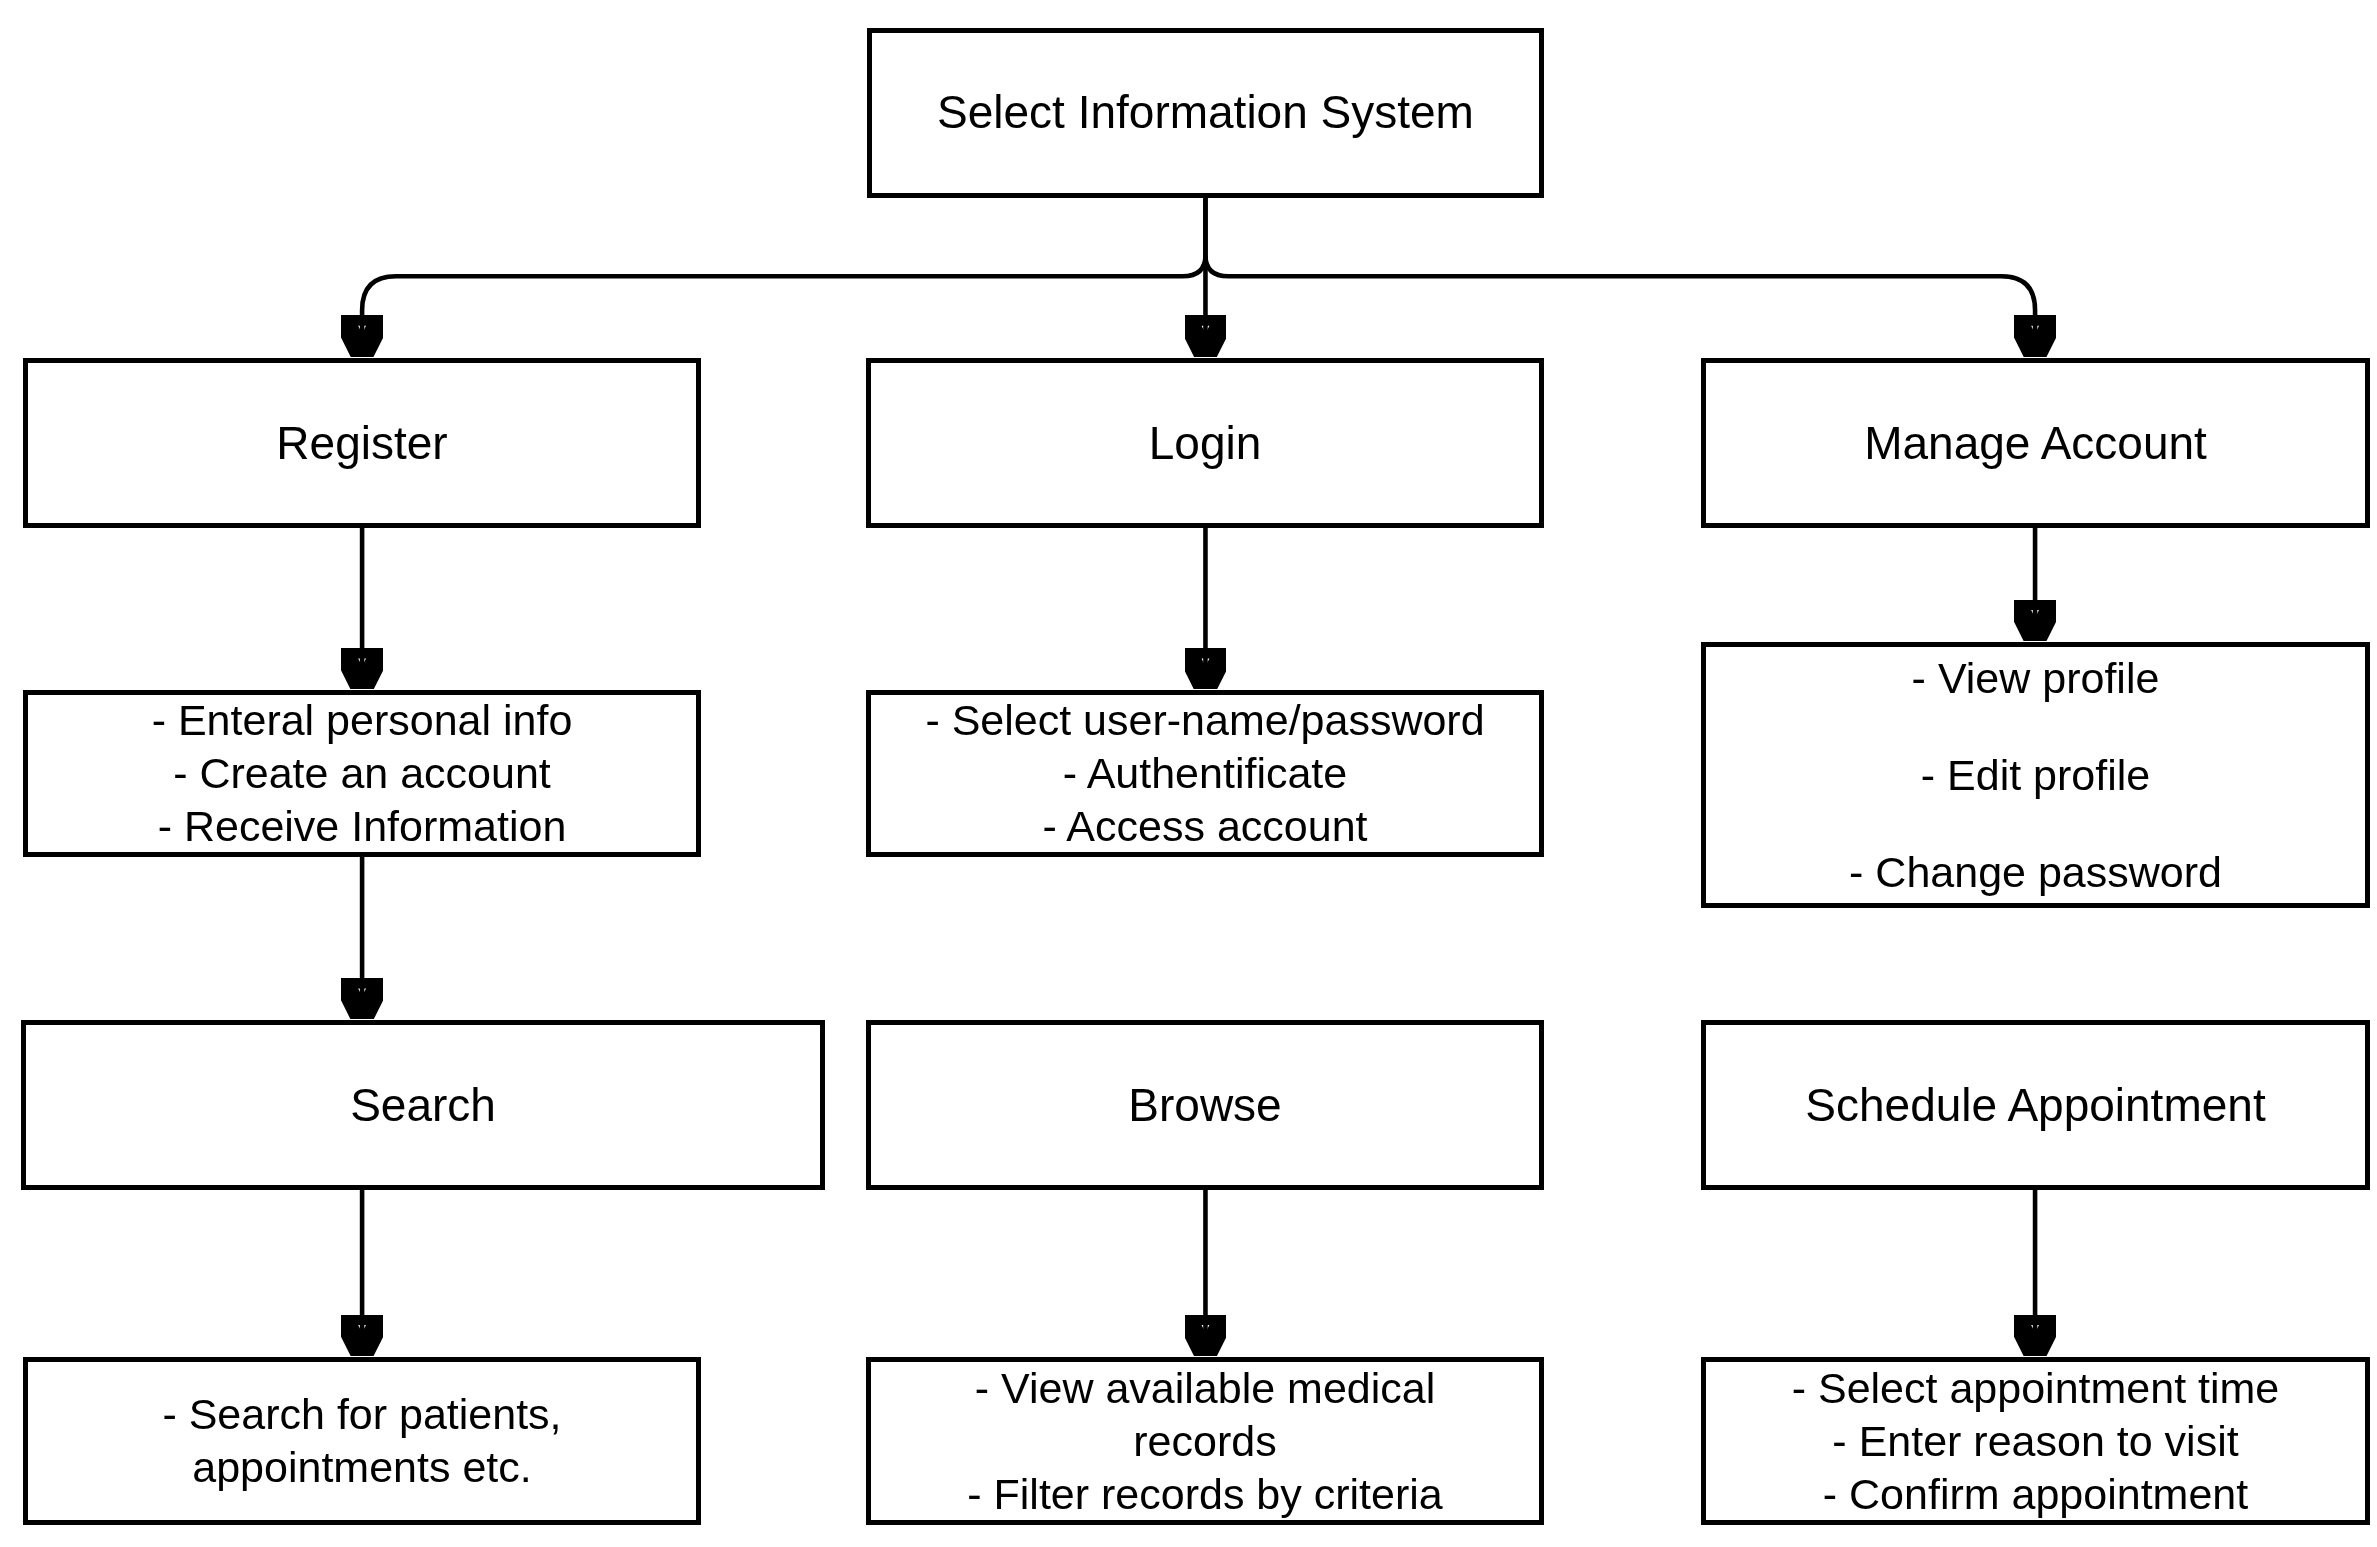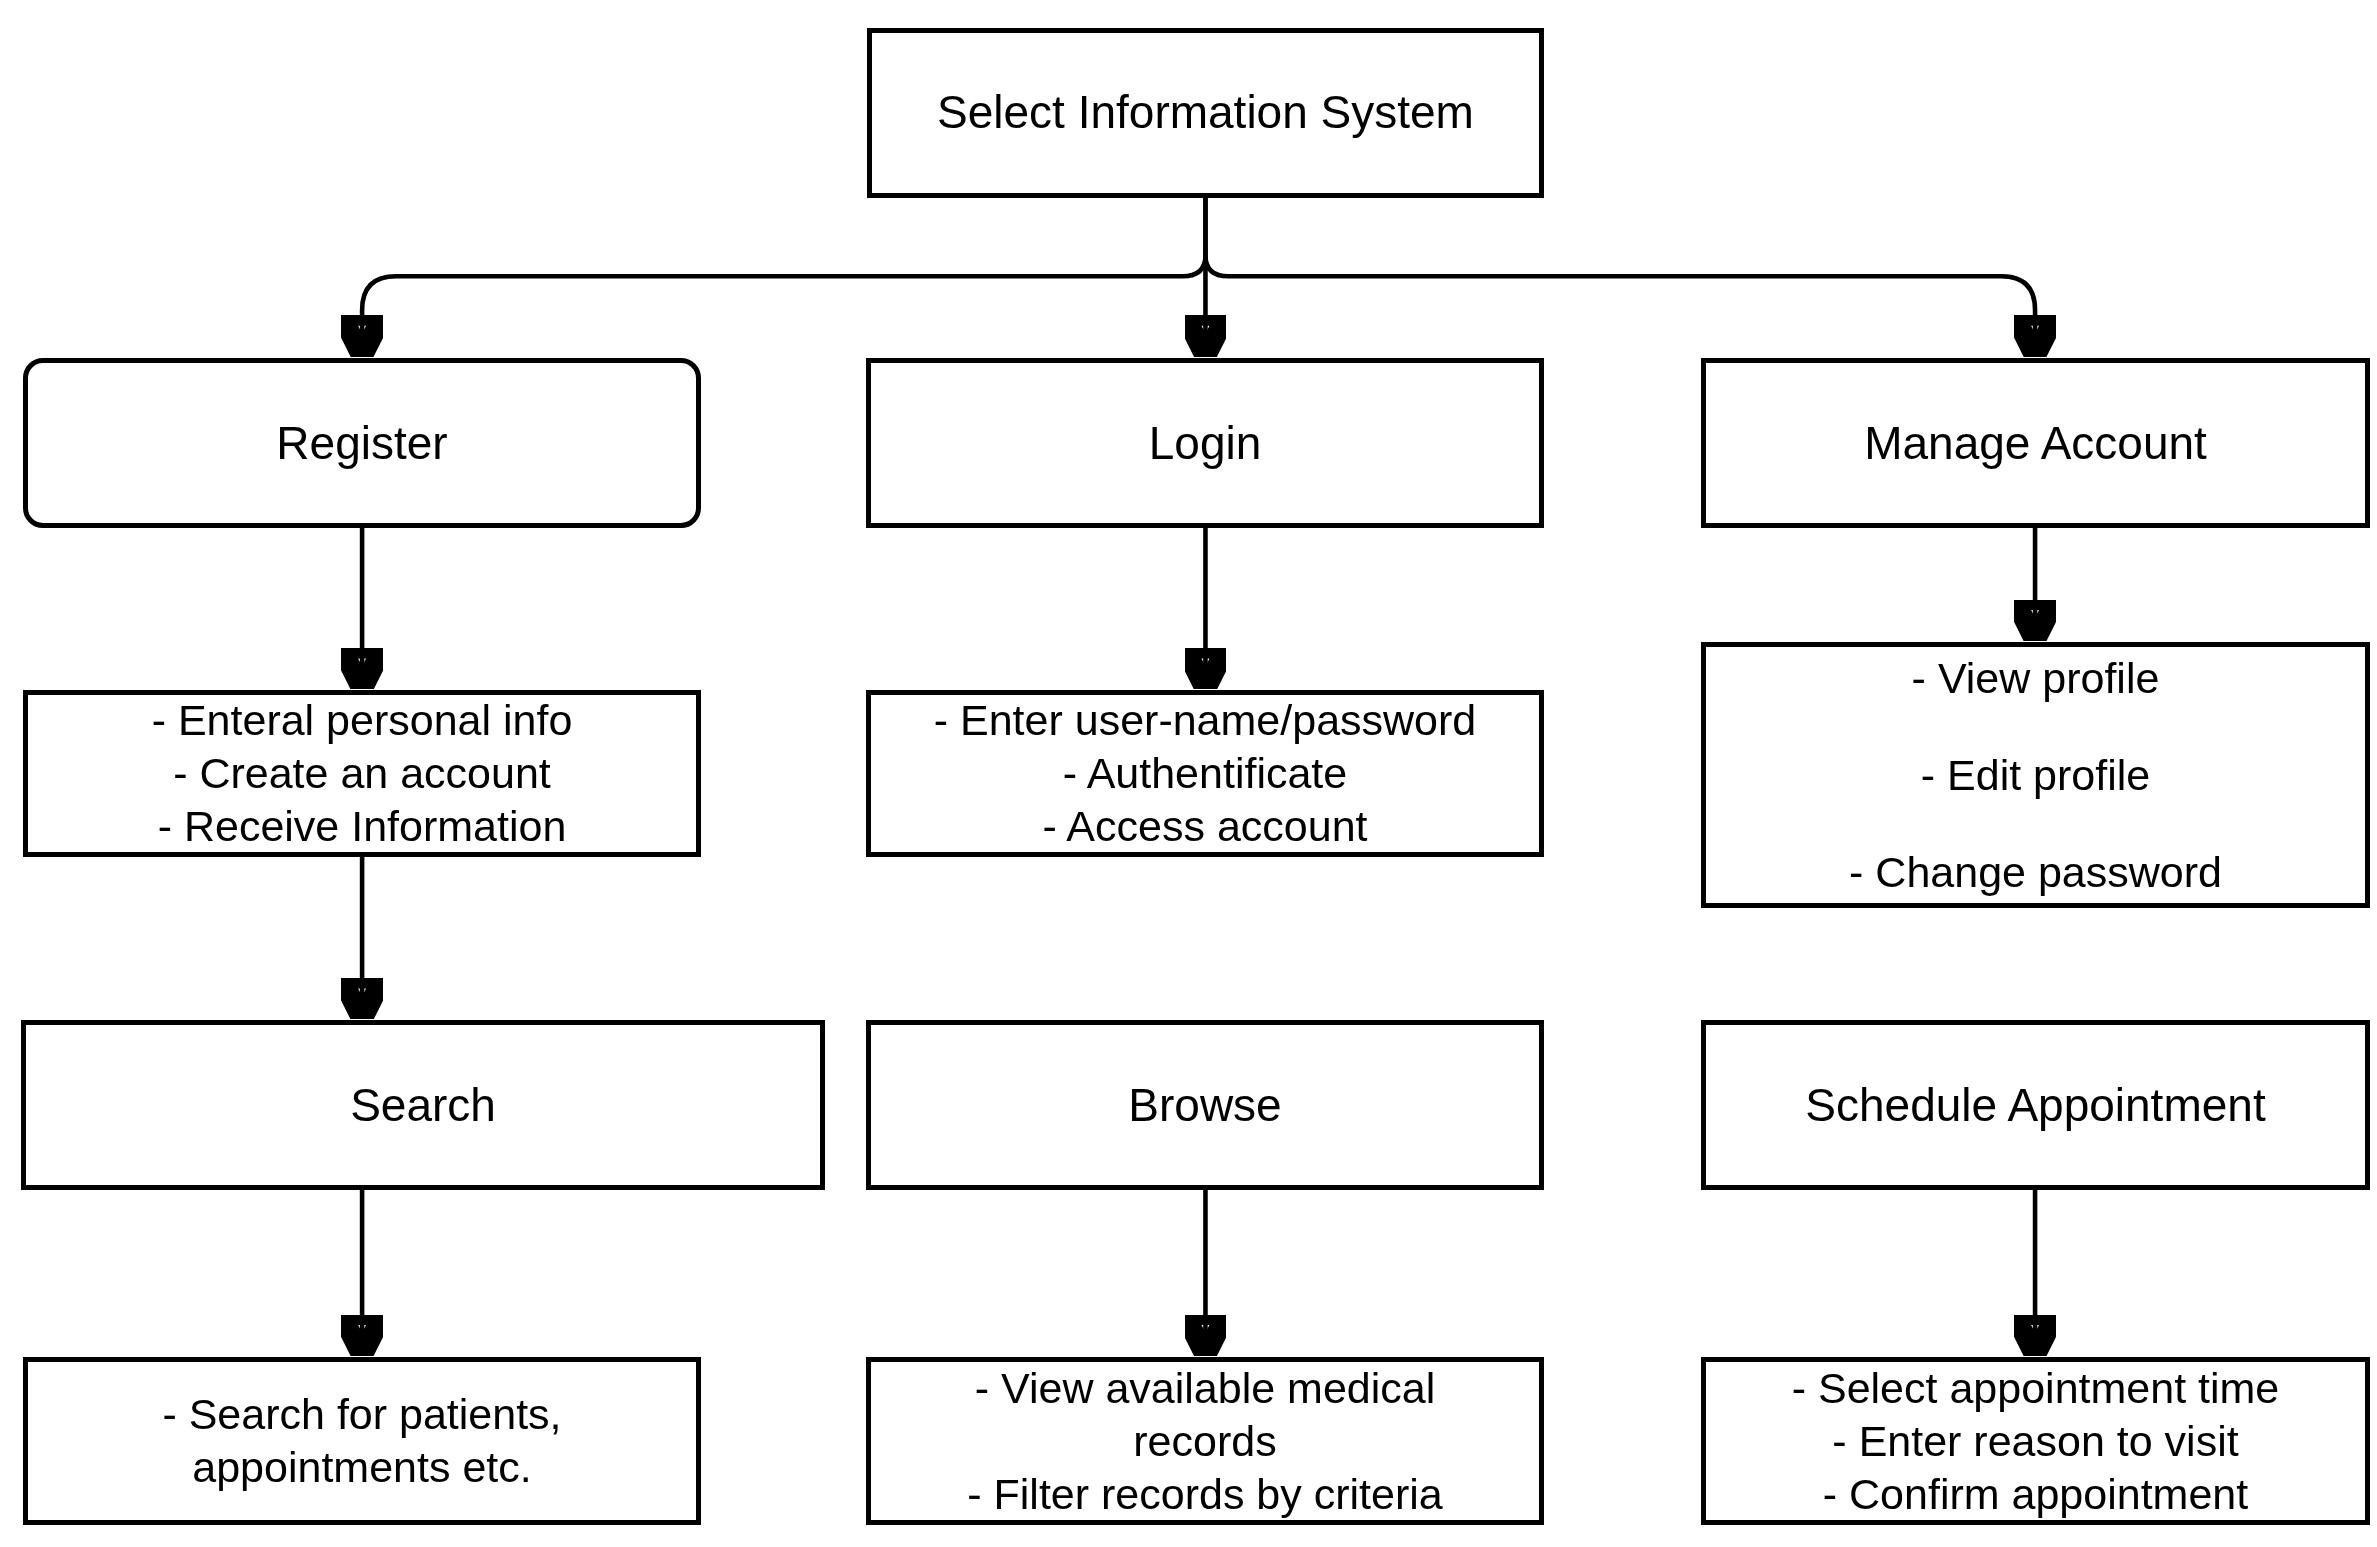--- a/index.html
+++ b/index.html
@@ -25,21 +25,21 @@
     align-items:center;
     justify-content:center;
     text-align:center;
   }
   .label{font-size:46px;line-height:55px;}
   .detail .line{font-size:43px;line-height:53px;}
   .detail-tall .line{font-size:43px;line-height:57px;}
 
   
   .pos-title   {left:867px; top:27.5px;  width:677px;height:170px;}
-  .pos-r2c1    {left:23px;  top:358px; width:678px;height:170px;border-radius:20px;}
+  .pos-r2c1    {left:23px;  top:358px; width:678px;height:170px;}
   .pos-r2c2    {left:866px; top:358px; width:678px;height:170px;}
   .pos-r2c3    {left:1701px;top:358px; width:669px;height:170px;}
   .pos-r3c1    {left:23px;  top:690px; width:678px;height:167px;}
   .pos-r3c2    {left:866px; top:690px; width:678px;height:167px;}
   .pos-r3c3    {left:1701px;top:642px; width:669px;height:266px;gap:40px;}
   .pos-r4c1    {left:21px;  top:1020px;width:804px;height:170px;align-items:center;}
   .pos-r4c2    {left:866px; top:1020px;width:678px;height:170px;}
   .pos-r4c3    {left:1701px;top:1020px;width:669px;height:170px;}
   .pos-r5c1    {left:23px;  top:1357px;width:678px;height:168px;}
   .pos-r5c2    {left:866px; top:1357px;width:678px;height:168px;}
@@ -91,21 +91,21 @@
   <div class="box pos-r2c3">
     <div class="label">Manage Account</div>
   </div>
 
   <div class="box detail pos-r3c1">
     <div class="line">- Enteral personal info</div>
     <div class="line">- Create an account</div>
     <div class="line">- Receive Information</div>
   </div>
   <div class="box detail pos-r3c2">
-    <div class="line">- Enter user-name/password</div>
+    <div class="line">- Select user-name/password</div>
     <div class="line">- Authentificate</div>
     <div class="line">- Access account</div>
   </div>
   <div class="box detail-tall pos-r3c3">
     <div class="line">- View profile</div>
     <div class="line">- Edit profile</div>
     <div class="line">- Change password</div>
   </div>
 
   <div class="box pos-r4c1">

